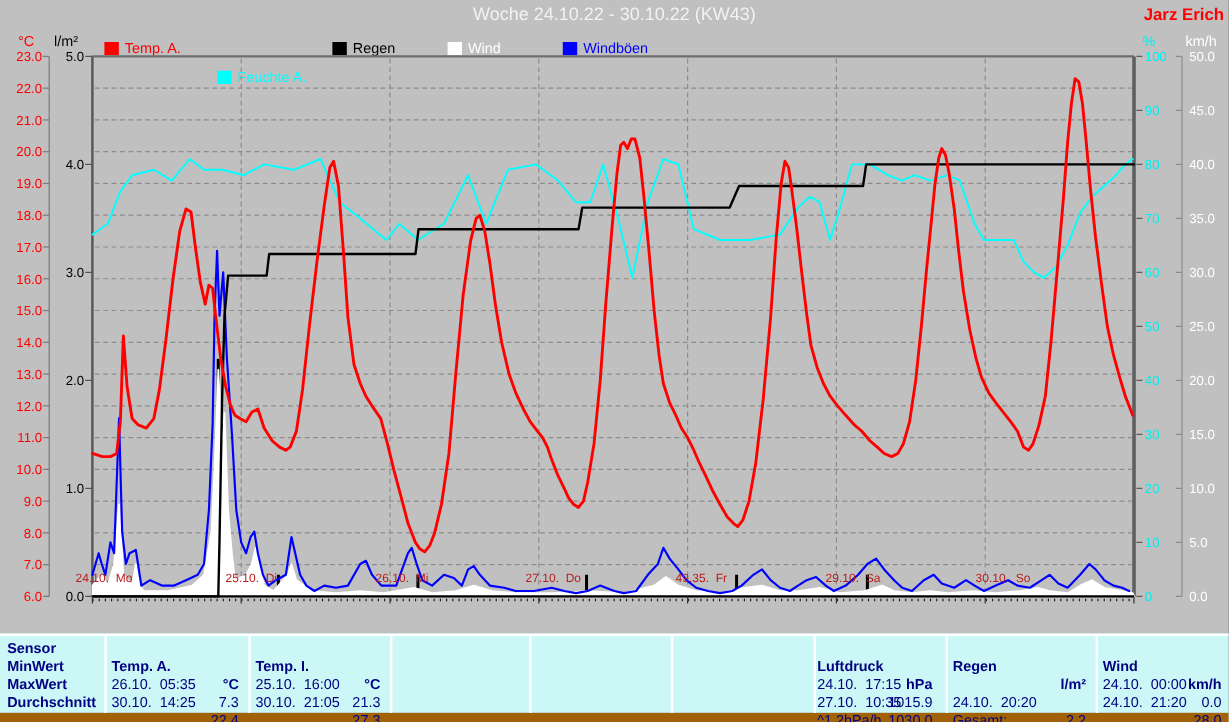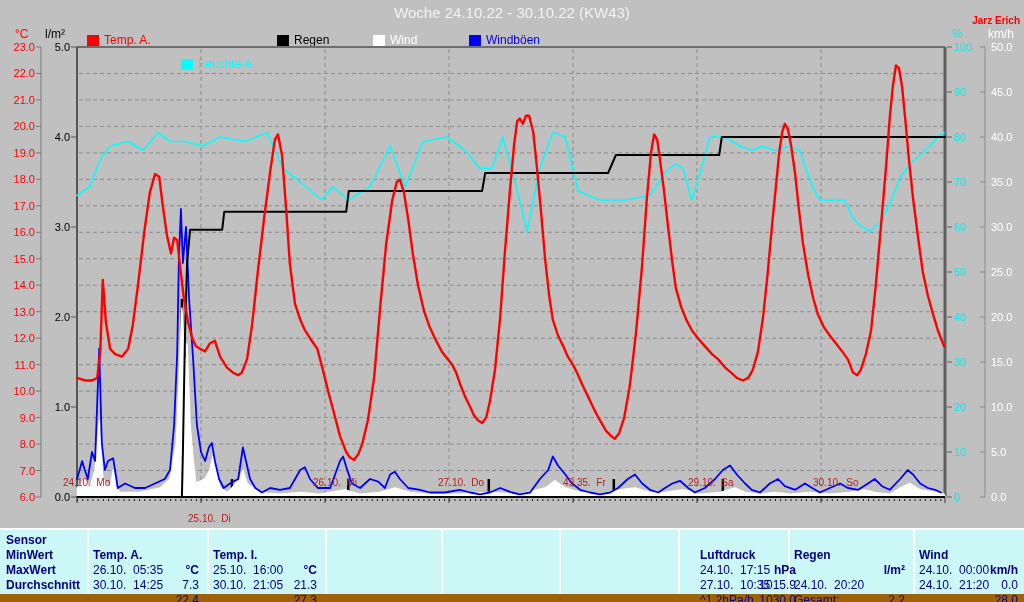--- a/index.html
+++ b/index.html
@@ -1,49 +1,49 @@
 <!DOCTYPE html>
 <html><head>
 <meta charset="utf-8">
 <style>
   html,body{margin:0;padding:0;background:#777;}
   .screen{position:relative;width:1024px;height:602px;background:#c0c0c0;overflow:hidden;
           font-family:"Liberation Sans",sans-serif;}
   .title{position:absolute;top:4px;left:0;width:100%;text-align:center;
          font-size:15px;color:#f2f2f2;white-space:pre;}
-  .author{position:absolute;top:15px;right:4px;font-size:10px;font-weight:600;color:#ff0000;}
+  .author{position:absolute;top:4px;right:4px;font-size:14px;font-weight:600;color:#ff0000;}
   .unit-hdr{position:absolute;top:27px;font-size:12px;white-space:pre;}
   .uh-temp{left:15px;color:#ff0000;}
   .uh-rain{left:45px;color:#000000;}
   .uh-hum{left:952px;color:#00eeee;}
   .uh-wind{left:988px;color:#ffffff;}
   .legend-item{position:absolute;top:33px;height:14px;display:flex;align-items:center;font-size:12px;white-space:pre;}
   .sw{display:inline-block;width:12px;height:11px;margin-right:5px;}
   .li-0{left:87px;color:#ff0000;} .li-1{left:181px;color:#00ffff;margin-top:24px;}
   .li-2{left:277px;color:#000000;} .li-3{left:373px;color:#ffffff;}
   .li-4{left:469px;color:#0000ff;}
   .xlabel{position:absolute;top:477px;font-size:10px;color:#b91c1c;white-space:pre;}
-  .xl0{left:63px;} .xl1{left:188px;margin-top:36px;} .xl2{left:313px;} .xl3{left:438px;}
+  .xl0{left:63px;} .xl1{left:188px;} .xl2{left:313px;} .xl3{left:438px;}
   .xl4{left:563px;} .xl5{left:688px;} .xl6{left:813px;}
   svg#plot{position:absolute;top:0;left:0;}
   
   .wtable{position:absolute;left:0;top:528px;width:1024px;height:74px;box-sizing:border-box;
           background:#ccf7f7;border-top:2px solid #ffffff;border-bottom:8px solid #a16207;
           color:#000080;font-size:12px;}
   .sep{position:absolute;top:0;bottom:0;width:2px;background:#ffffff;}
   .s1{left:87px;} .s2{left:207px;} .s3{left:325px;} .s4{left:441px;}
   .s5{left:559px;} .s6{left:678px;} .s7{left:788px;} .s8{left:913px;}
   .tcol{position:absolute;top:3px;}
   .trow{position:relative;height:15px;line-height:15px;white-space:pre;}
   .tl{position:absolute;left:0;} .tr{position:absolute;right:0;}
   .b{font-weight:bold;}
   .c-lab{left:6px;width:78px;}
   .c-ta{left:93px;width:106px;}
   .c-ti{left:213px;width:104px;}
-  .c-lu{left:700px;width:96px;text-align:center;}
+  .c-lu{left:681px;width:96px;text-align:center;}
   .c-re{left:794px;width:111px;}
   .c-wi{left:919px;width:99px;}
 </style>
 </head>
 <body>
 
 <div class="screen">
 
   <div class="title">Woche 24.10.22 - 30.10.22 (KW43)</div>
   <div class="author">Jarz Erich</div>

